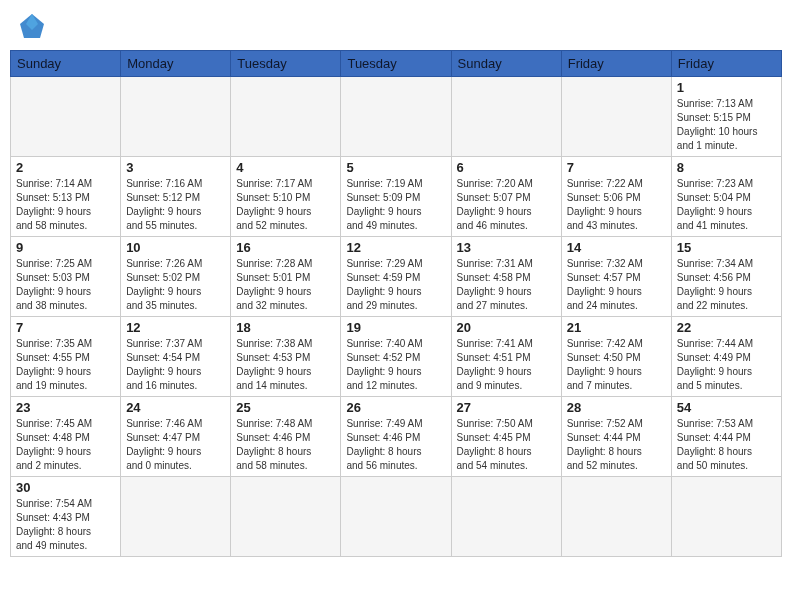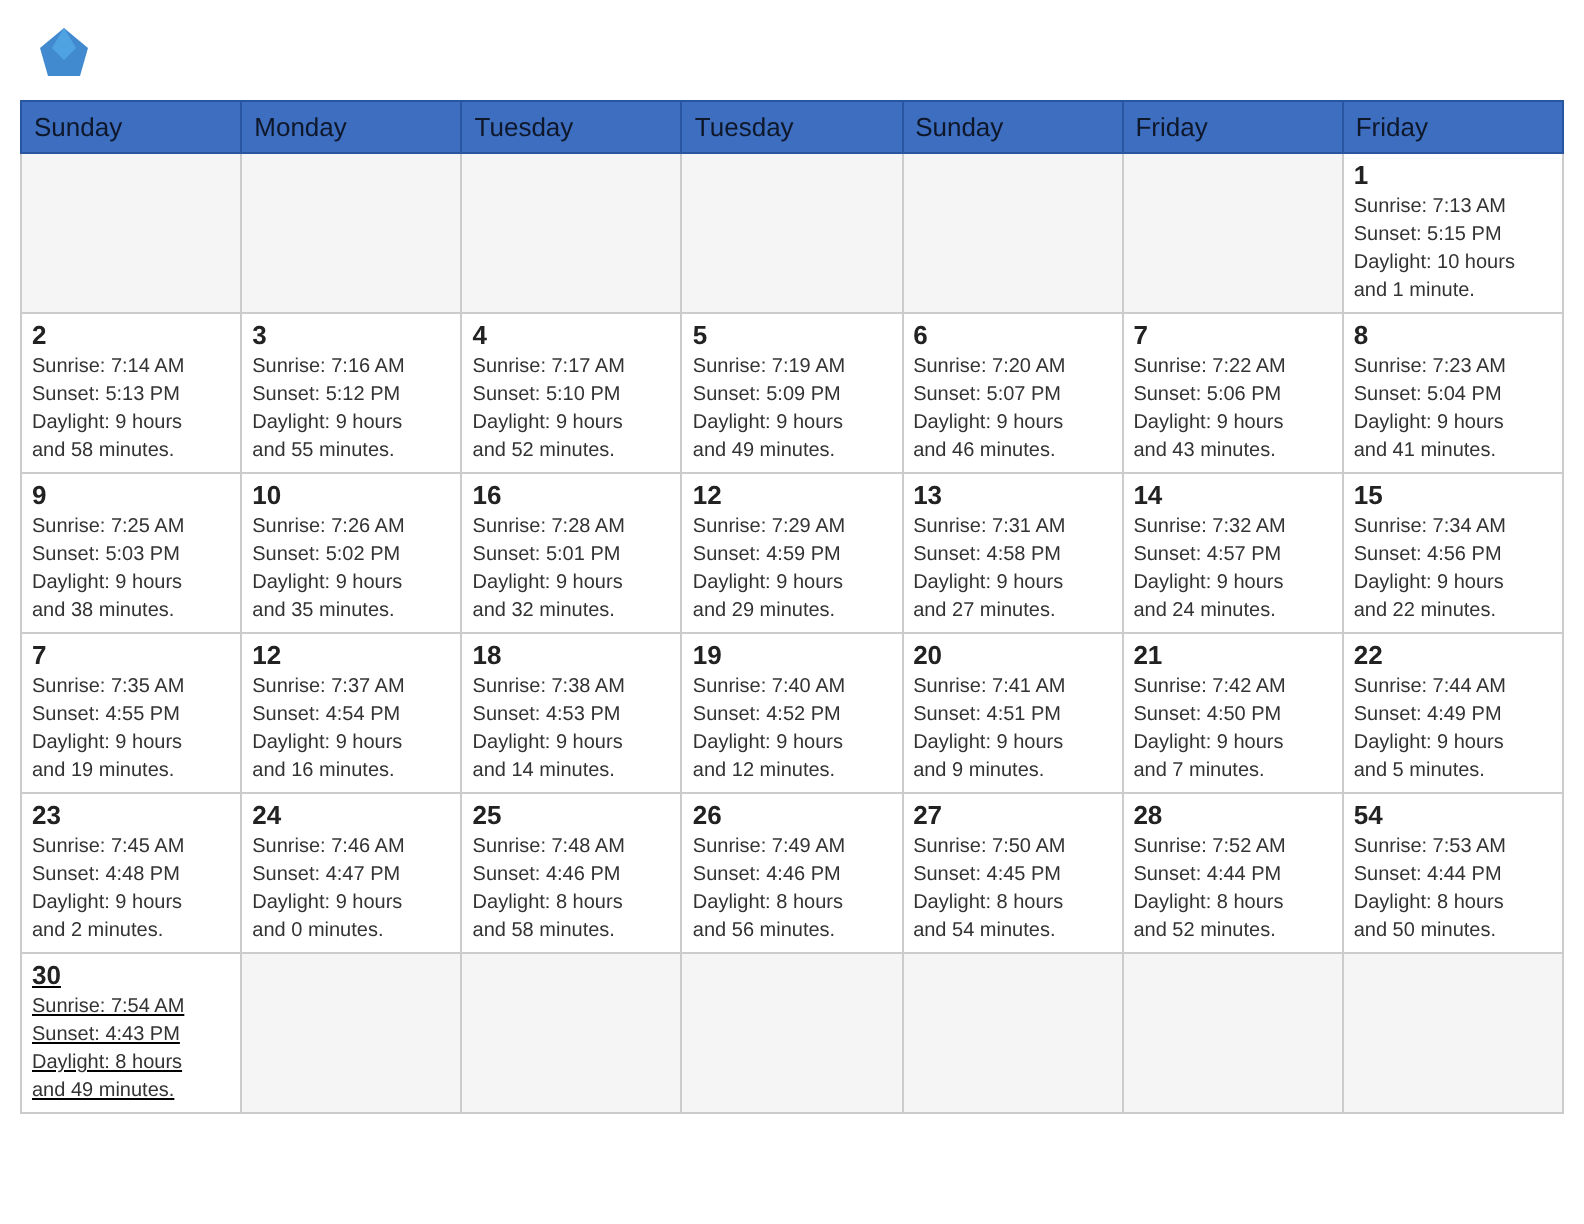--- a/index.html
+++ b/index.html
@@ -74,21 +74,20 @@
       display: block;
       margin-bottom: 2px;
     }
     .day-info {
       font-size: 10px;
       color: #333;
       line-height: 1.4;
     }
     .last-row td {
       height: 60px;
-      text-decoration: underline;
     }
   </style>
 </head>
 <body>
 
 <div class="page">
   <div class="header">
     <div class="logo">
       <div>
         <div style="font-size:15px; line-height:1.2; color:#333;">

